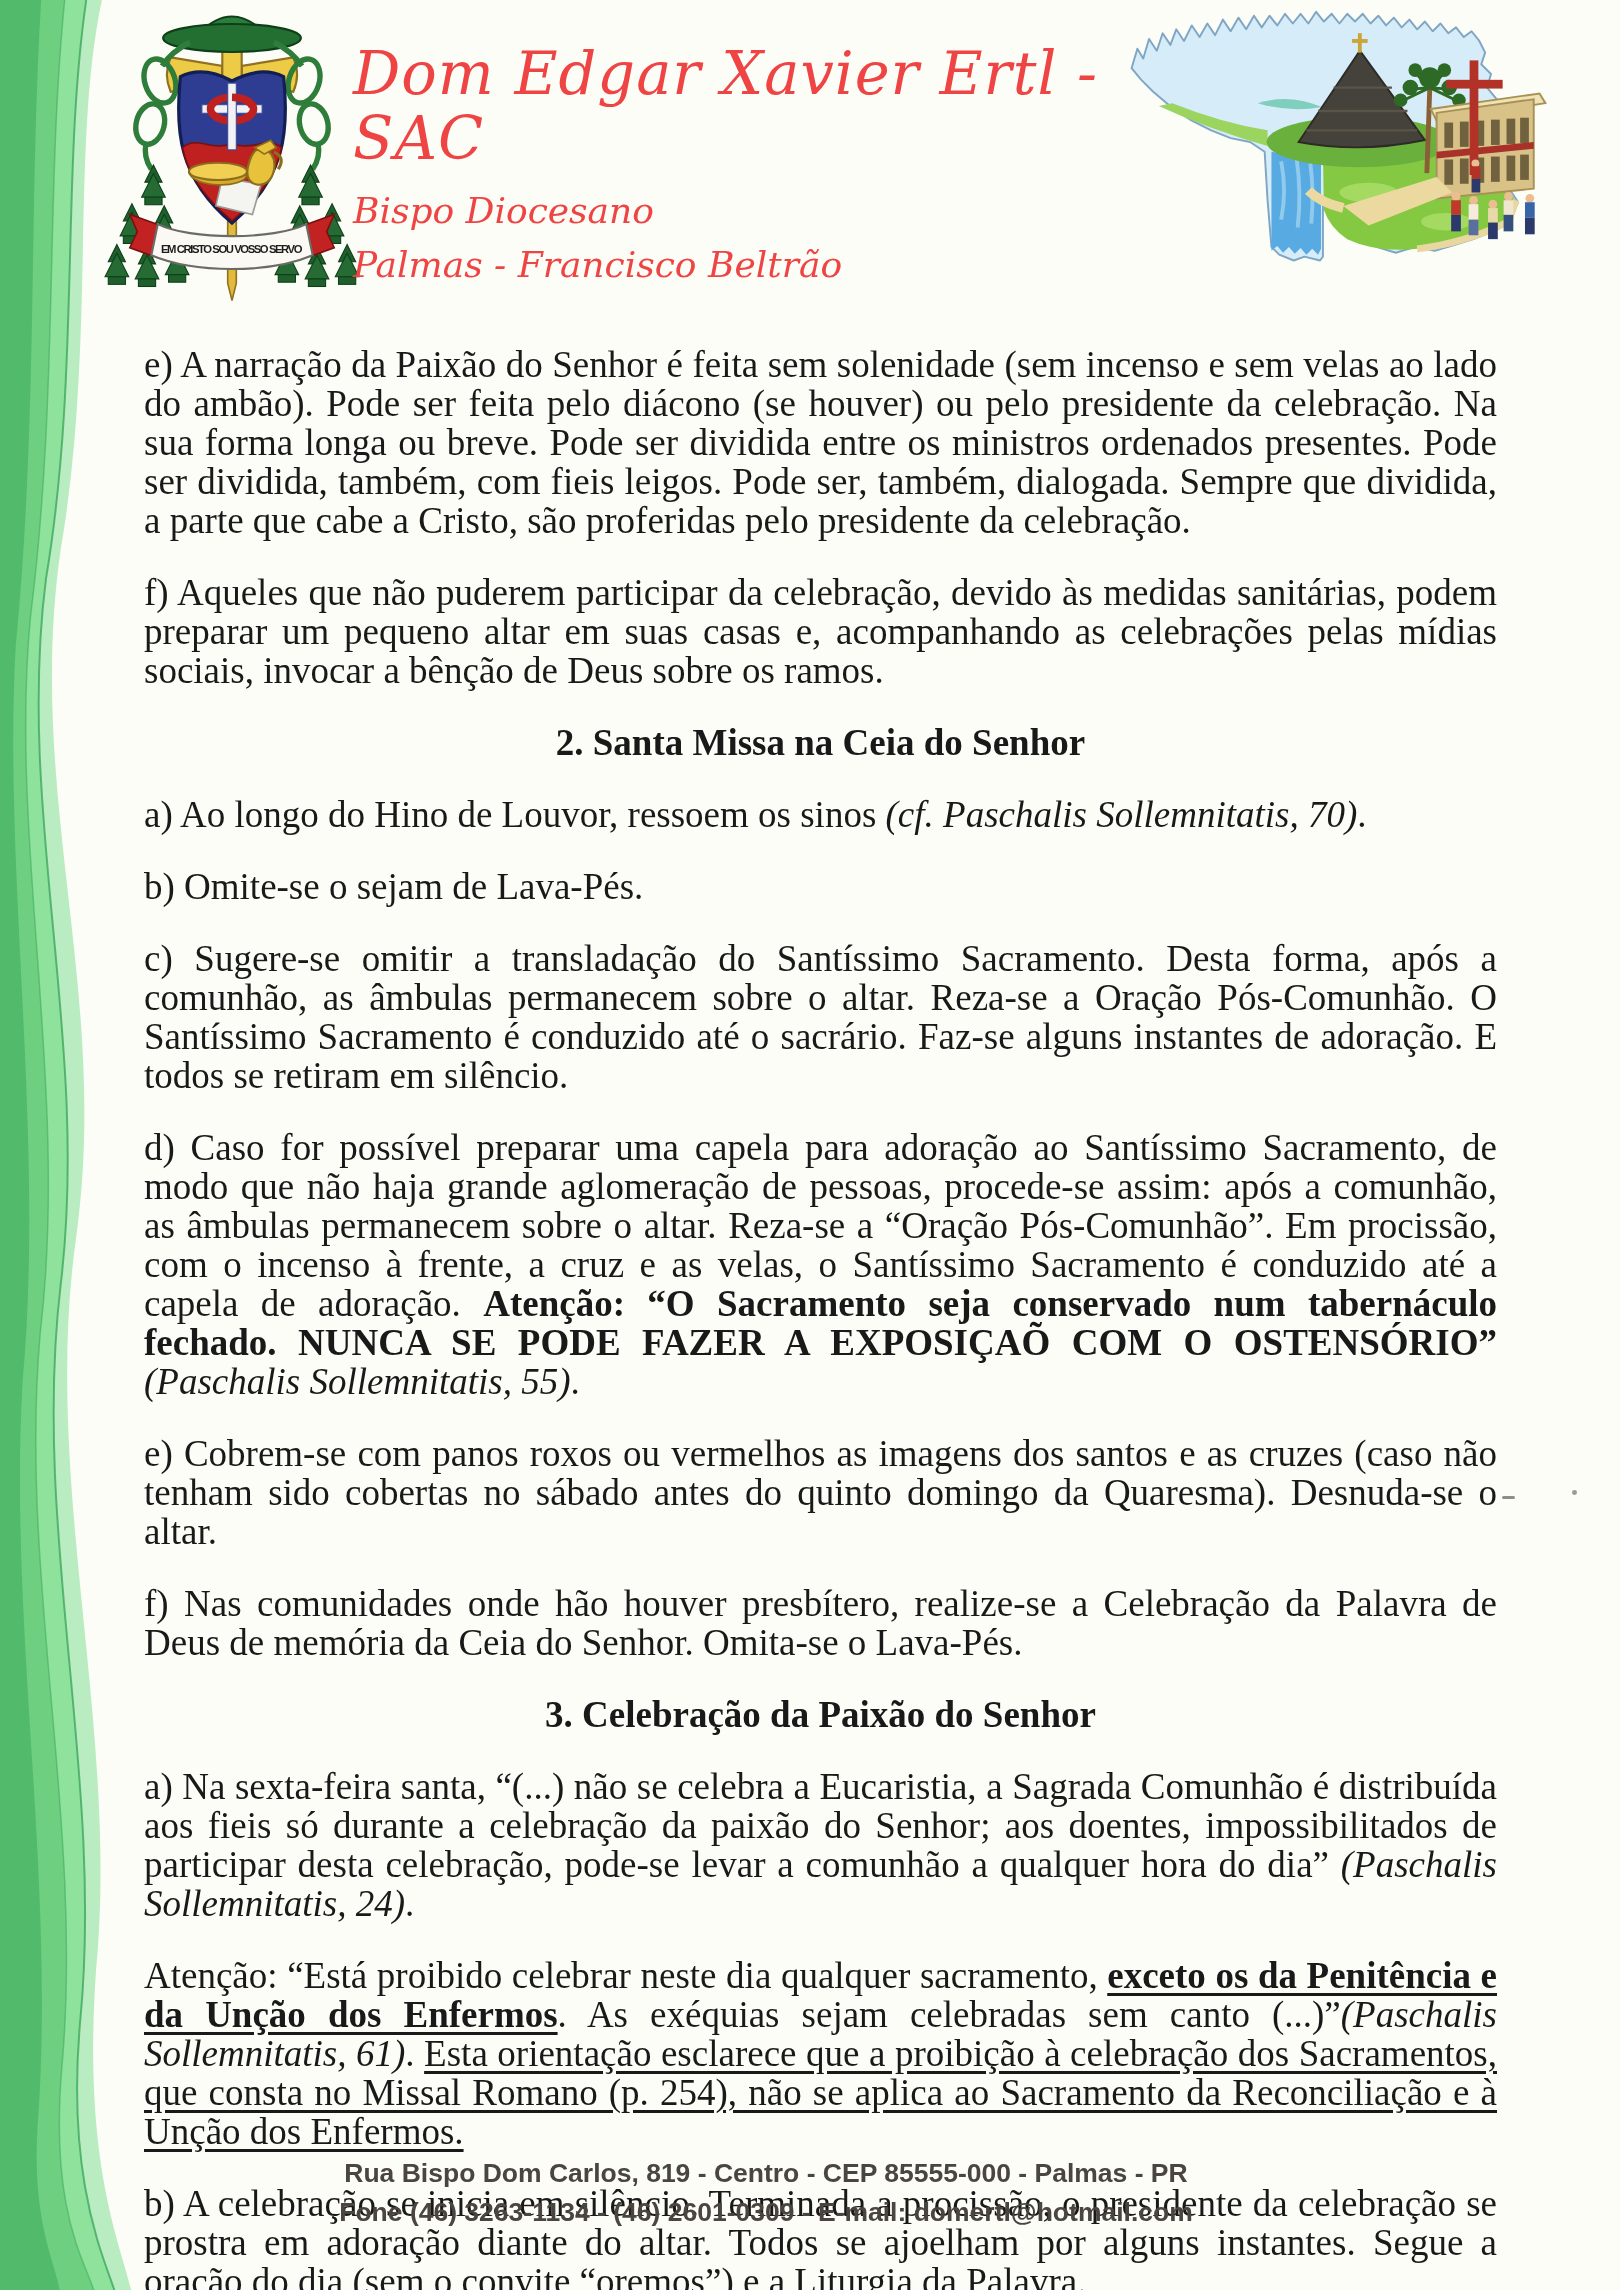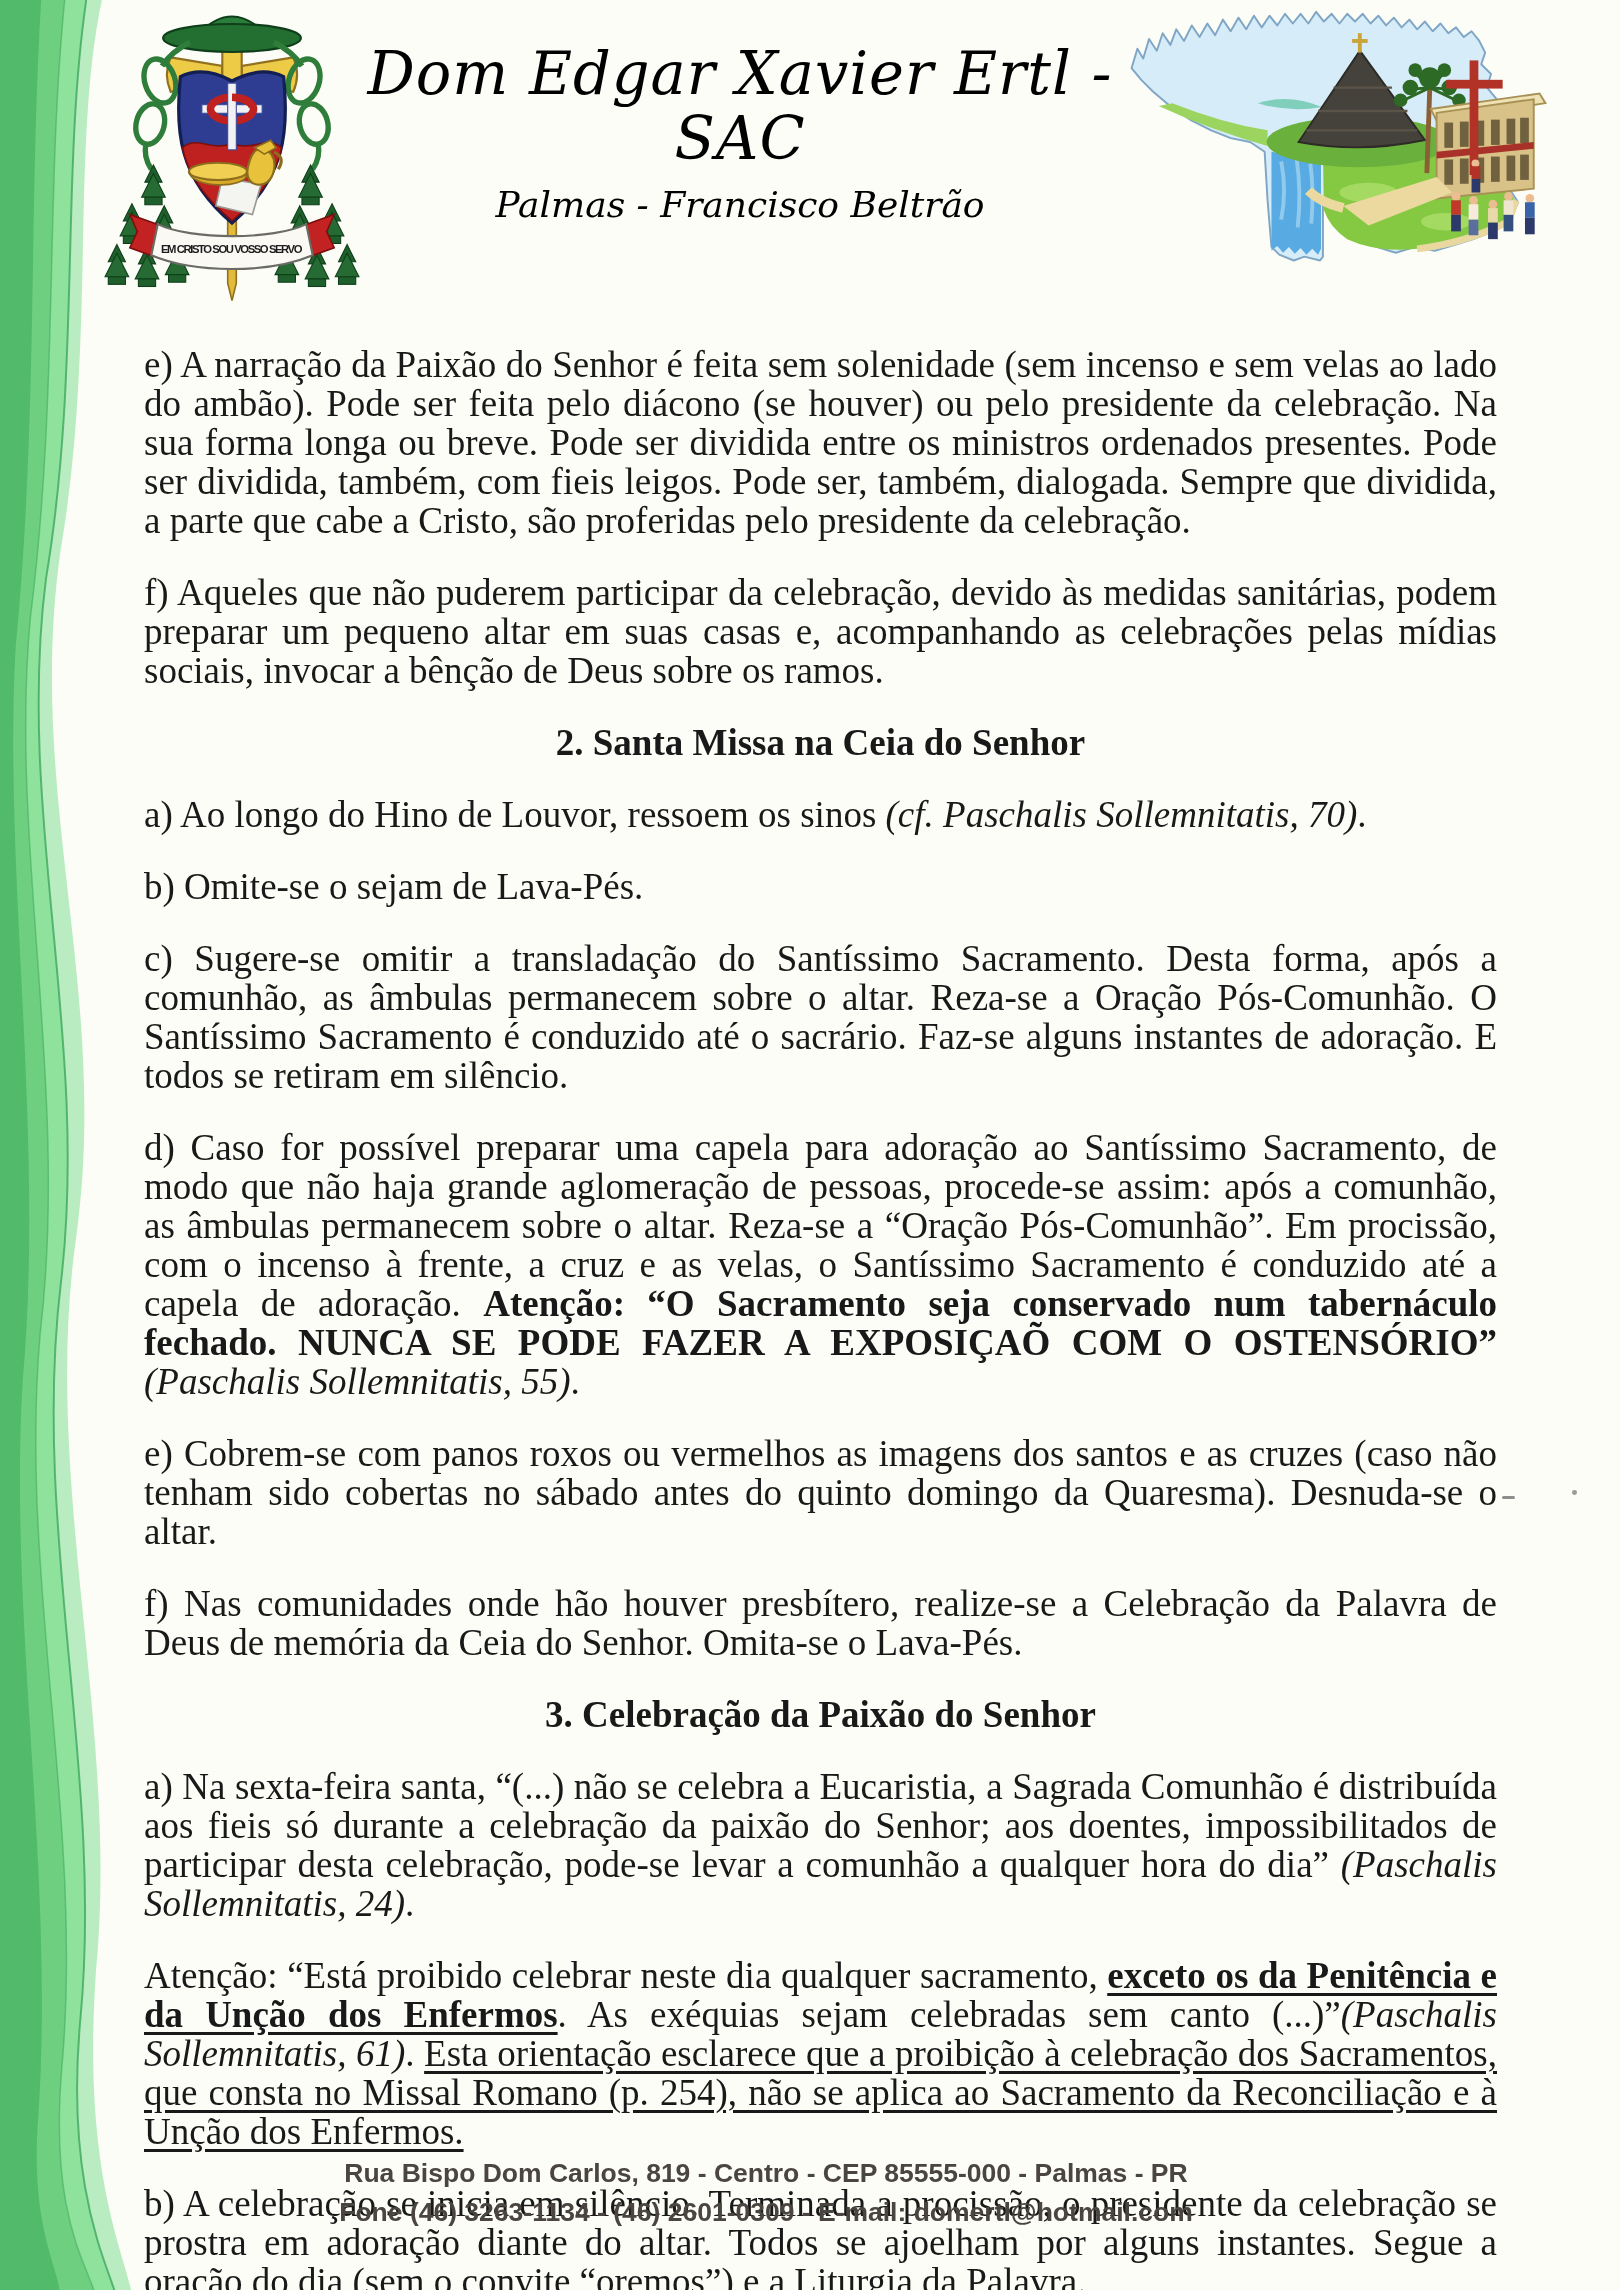--- a/index.html
+++ b/index.html
@@ -7,22 +7,22 @@
     position:relative; width:1620px; height:2291px;
     background:#fdfdf7; overflow:hidden;
     font-family:"Liberation Serif", serif; color:#191919;
   }
   
   #green-border{position:absolute;left:0;top:0;width:147px;height:2291px;}
   
   #header{position:absolute;left:0;top:0;width:1620px;height:328px;}
   #crest{position:absolute;left:96px;top:9.8px;width:272px;height:312px;}
   #header-text{
-    position:absolute;left:353px;top:41px;width:774px;text-align:center;
-    font-family:"DejaVu Serif", serif;font-style:italic;color:#000000;
+    position:absolute;left:353px;top:41px;width:774px;text-align:left;
+    font-family:"DejaVu Serif", serif;font-style:italic;color:#ef4444;
   }
   #header-title{font-size:59px;line-height:65px;letter-spacing:1px;}
   #header-subtitle{font-size:36px;line-height:43px;margin-top:17.6px;}
   #header-diocese{font-size:36px;line-height:43px;margin-top:11.8px;}
   #illustration{position:absolute;left:1113px;top:5.9px;width:449px;height:272px;}
   
   #doc-body{
     position:absolute;left:144px;top:345px;width:1353px;
     font-size:37px;line-height:39px;text-align:justify;
   }
@@ -123,20 +123,21 @@
       <path d="M164,132 q11,5 4,16" fill="none" stroke="#8a6d1d" stroke-width="3"></path>
 
       <path d="M58,200 L30,190 L37,206 L30,221 L52,229 Z" fill="#c32222" stroke="#7c0f0f" stroke-width="1.5"></path>
       <path d="M192,200 L220,190 L213,206 L220,221 L198,229 Z" fill="#c32222" stroke="#7c0f0f" stroke-width="1.5"></path>
       <path d="M56,199 C86,214 164,214 194,199 L200,228 C160,245 90,245 50,228 Z" fill="#faf9f3" stroke="#6b6b66" stroke-width="2"></path>
       <text x="125" y="226" text-anchor="middle" font-family="Liberation Sans, sans-serif" font-size="10.5" font-weight="bold" letter-spacing="0.5" fill="#1c1c1c" textLength="132">EM CRISTO SOU VOSSO SERVO</text>
     </svg>
 
     <div id="header-text">
       <div id="header-title">Dom Edgar Xavier Ertl - SAC</div>
+      <div id="header-subtitle">Bispo Diocesano</div>
       <div id="header-diocese">Palmas - Francisco Beltrão</div>
     </div>
 
     <svg id="illustration" viewBox="0 0 460 280" aria-hidden="true">
 
       <path fill="#d6ecf9" stroke="#7fa6c4" stroke-width="2" stroke-linejoin="round" d="
         M18,64 L24,44 L30,54 L36,34 L44,46 L50,28 L58,40 L64,24 L72,36 L80,20 L88,32 L96,18 L104,30
         L112,14 L120,26 L128,12 L136,24 L144,10 L152,22 L160,10 L168,20 L176,8 L184,18 L192,8 L200,18
         L208,6 L216,16 L224,8 L232,18 L240,8 L248,16 L256,8 L264,18 L272,10 L280,20 L288,12 L296,22
         L304,14 L312,24 L320,16 L328,26 L336,18 L344,28 L352,22 L360,32 L368,26 L376,36

